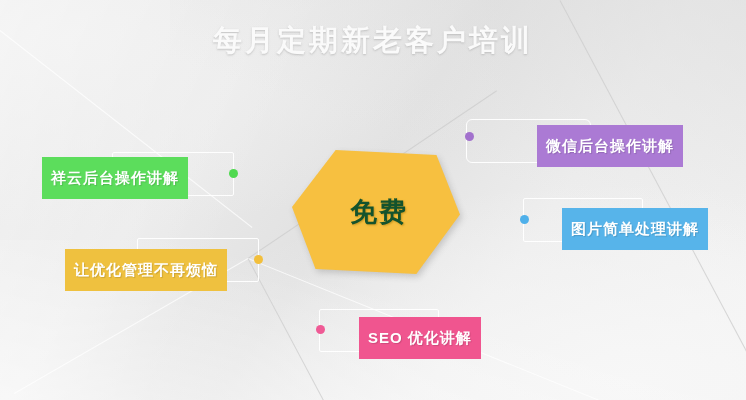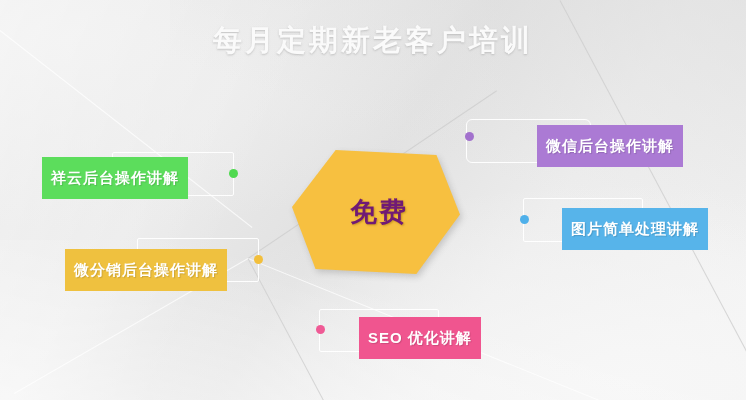--- a/index.html
+++ b/index.html
@@ -90,21 +90,21 @@
   .hex {
     width: 100%; height: 100%;
     background: #f7c040;
     clip-path: polygon(26% 0%, 86% 4%, 100% 52%, 74% 100%, 14% 96%, 0% 46%);
     display: flex;
     flex-direction: column;
     align-items: center;
     justify-content: center;
   }
   .hex-text {
-    color: #701a75;
+    color: #14532d;
     font-size: 27px;
     font-weight: bold;
     letter-spacing: 2px;
     line-height: 32px;
     text-shadow: 1px 1px 2px rgba(186,138,24,0.75);
     padding-left: 6px;
   }
 
   
   .node { position: absolute; z-index: 4; }
@@ -198,21 +198,21 @@
 
   <div class="node n-blue">
     <div class="node-box"></div>
     <div class="node-dot"></div>
     <div class="node-label">图片简单处理讲解</div>
   </div>
 
   <div class="node n-orange">
     <div class="node-box"></div>
     <div class="node-dot"></div>
-    <div class="node-label">微分销后台操作讲解</div>
+    <div class="node-label">让优化管理不再烦恼</div>
   </div>
 
   <div class="node n-pink">
     <div class="node-box"></div>
     <div class="node-dot"></div>
     <div class="node-label">SEO 优化讲解</div>
   </div>
 
 </div>
 

